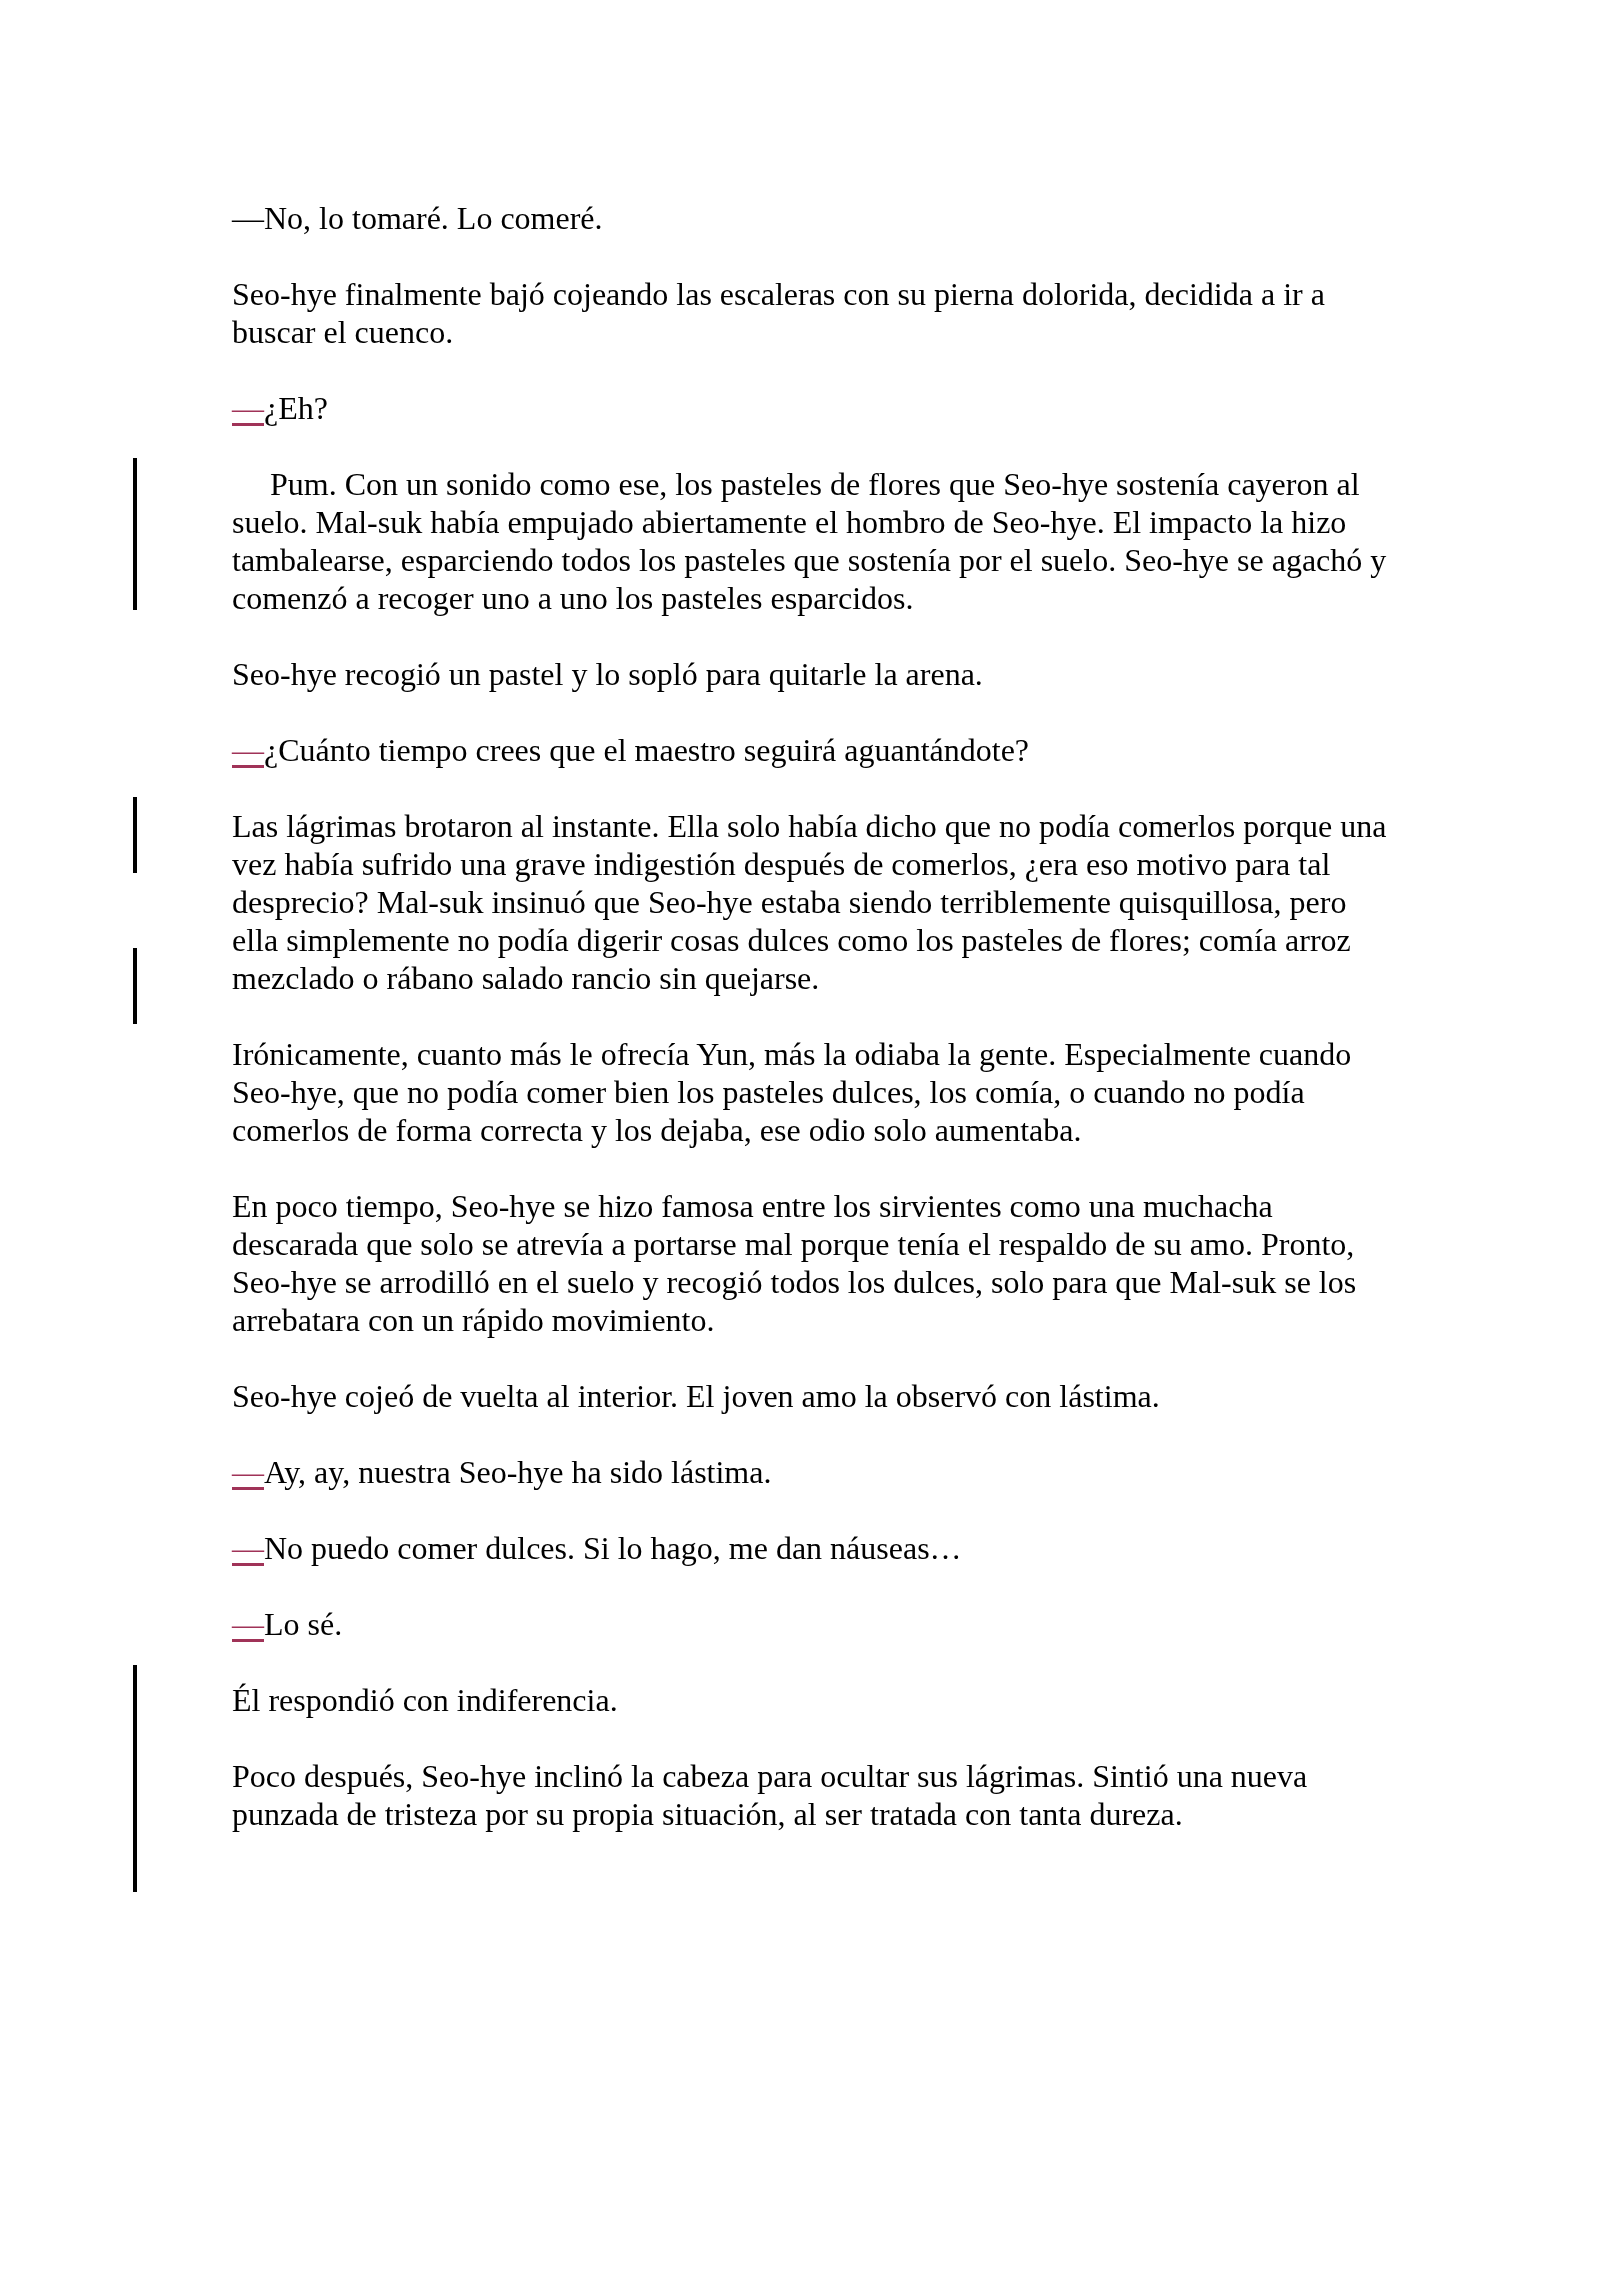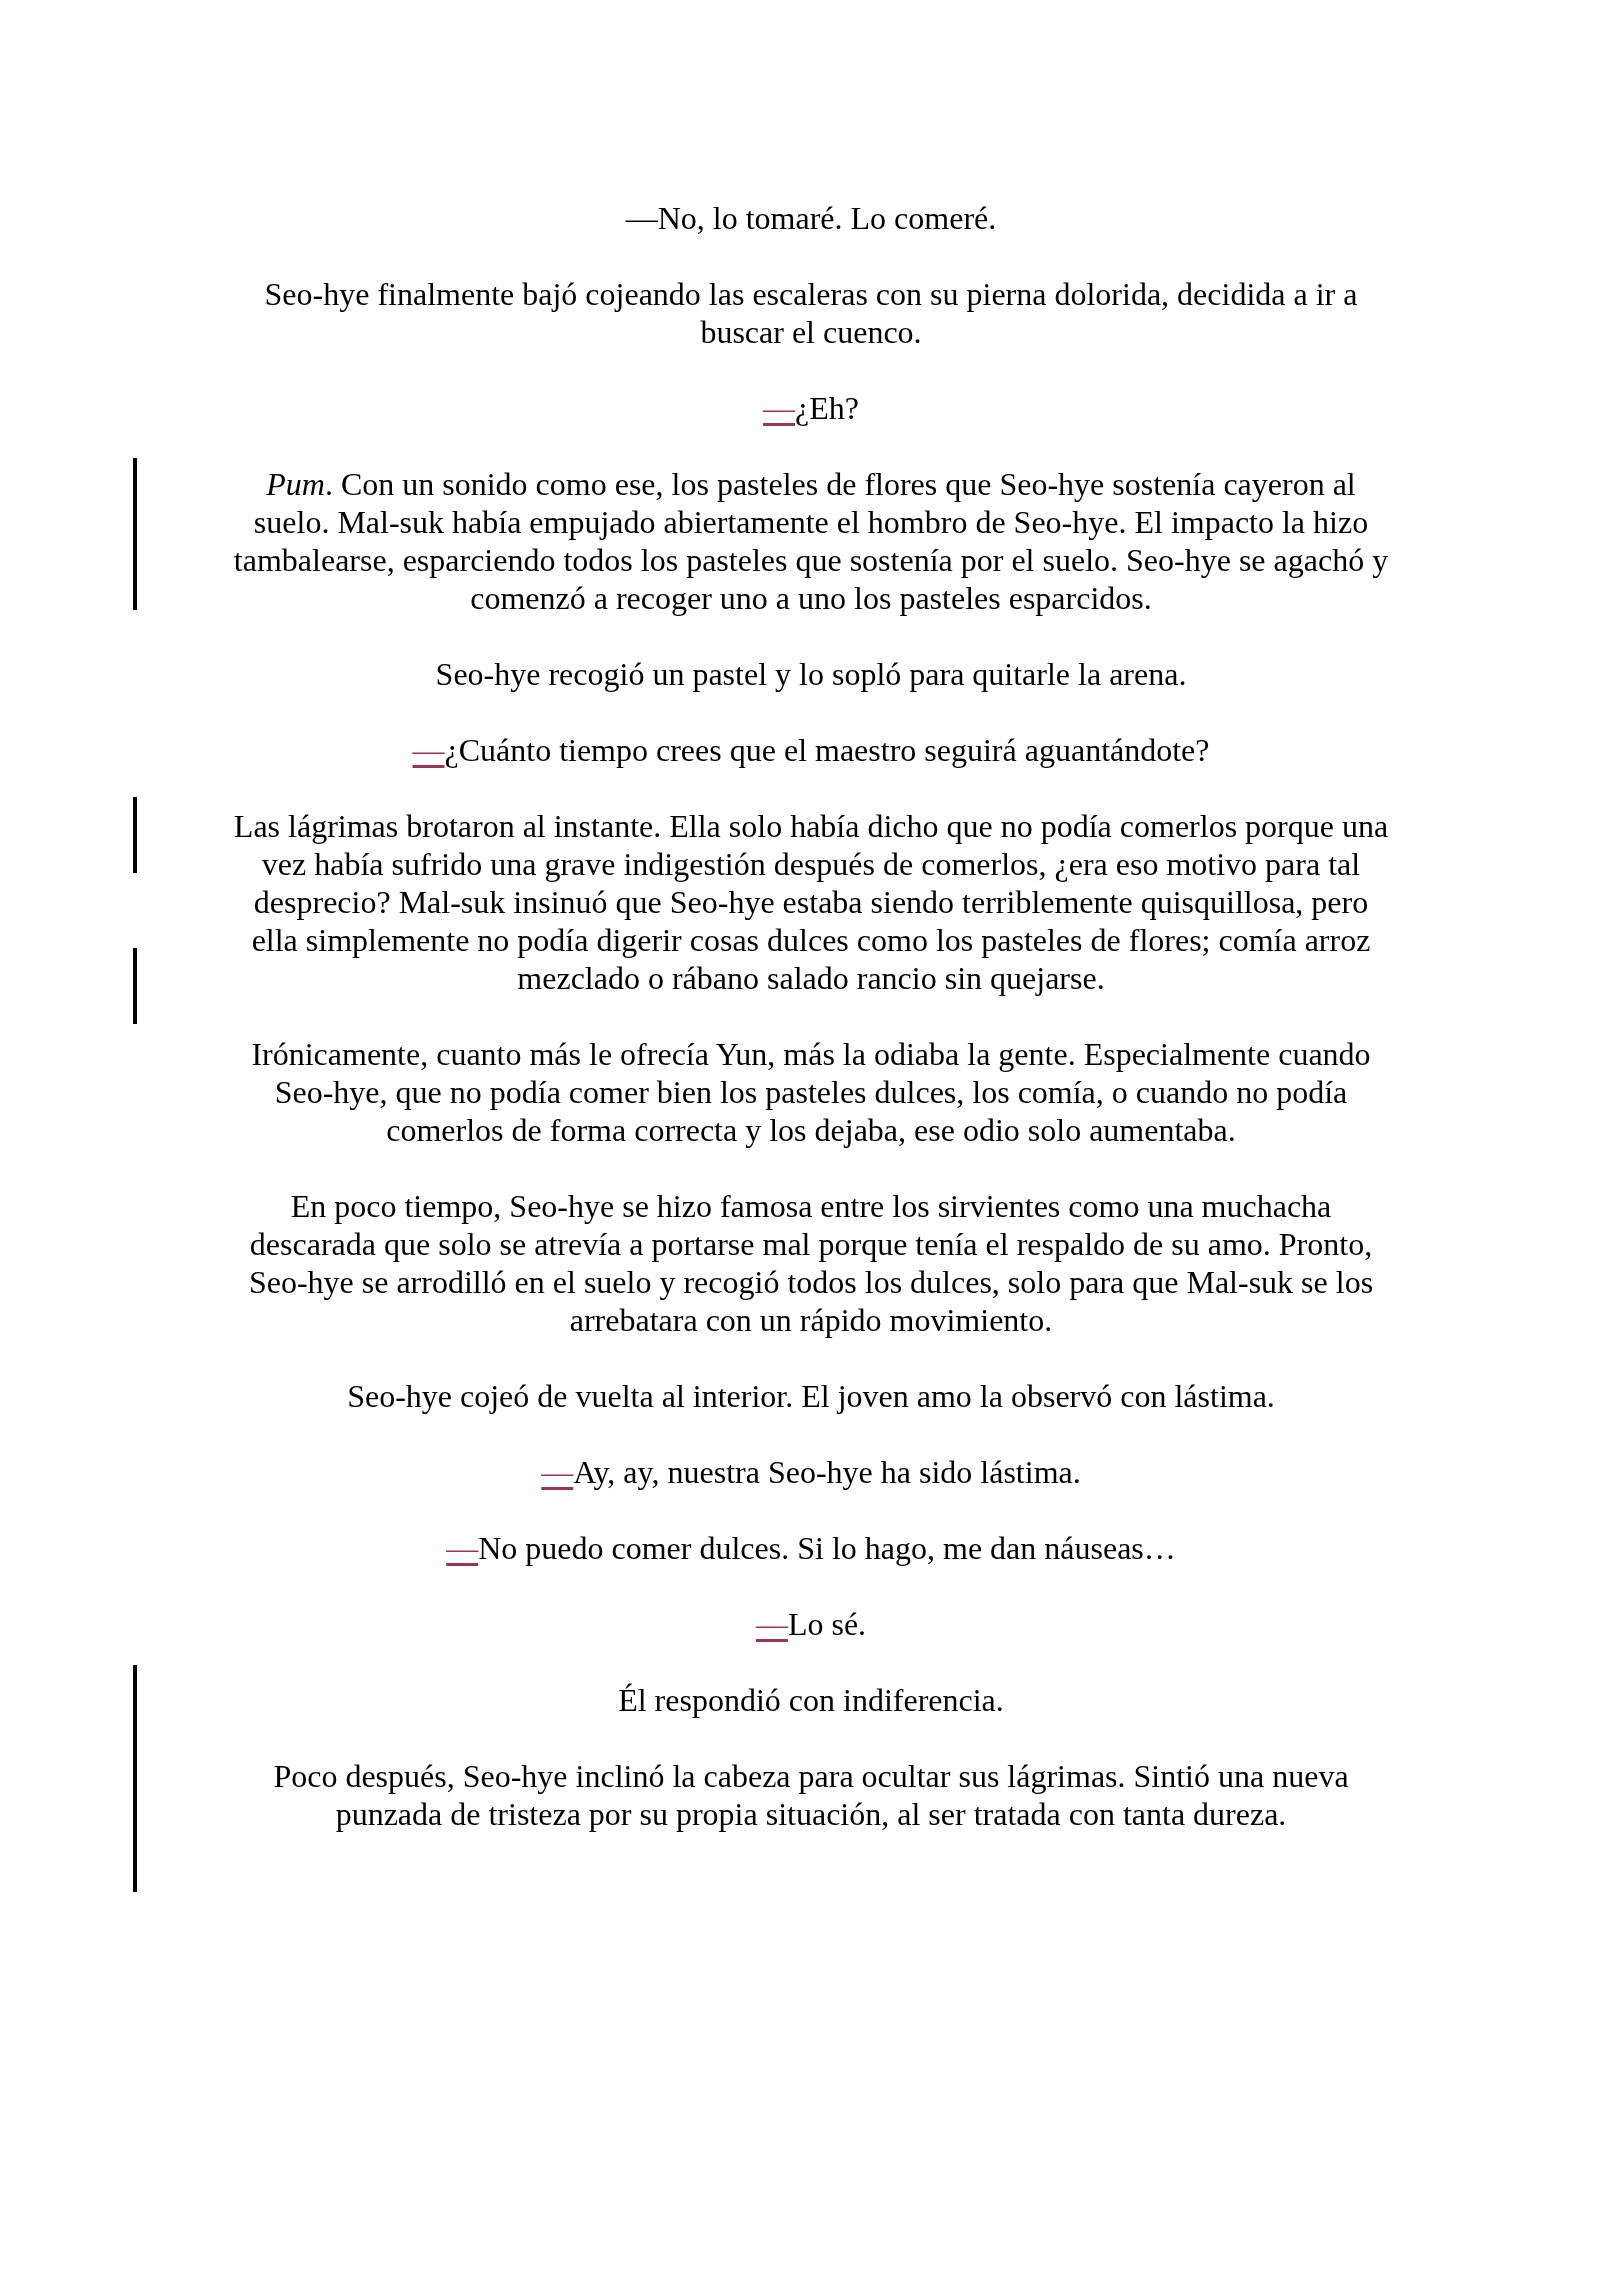--- a/index.html
+++ b/index.html
@@ -25,34 +25,33 @@
     position: absolute;
     left: 232px;
     top: 199px;
     width: 1158px;
     font-size: 32px;
     line-height: 38px;
     text-align: left;
   }
   .content p {
     margin: 0;
-    text-align: center;
   }
   .content p + p {
     margin-top: 38px;
   }
   .ins {
     color: var(--ins-color);
     text-decoration: underline;
     text-decoration-color: var(--ins-color);
     text-decoration-thickness: 2.9px;
     text-underline-offset: 3.9px;
   }
   .it {
-    font-style: italic;
+    margin-left: 38px;
   }
   .change-bar {
     position: absolute;
     left: 133px;
     width: 3.9px;
     background: var(--bar-color);
   }
 </style>
 </head>
 <body>

